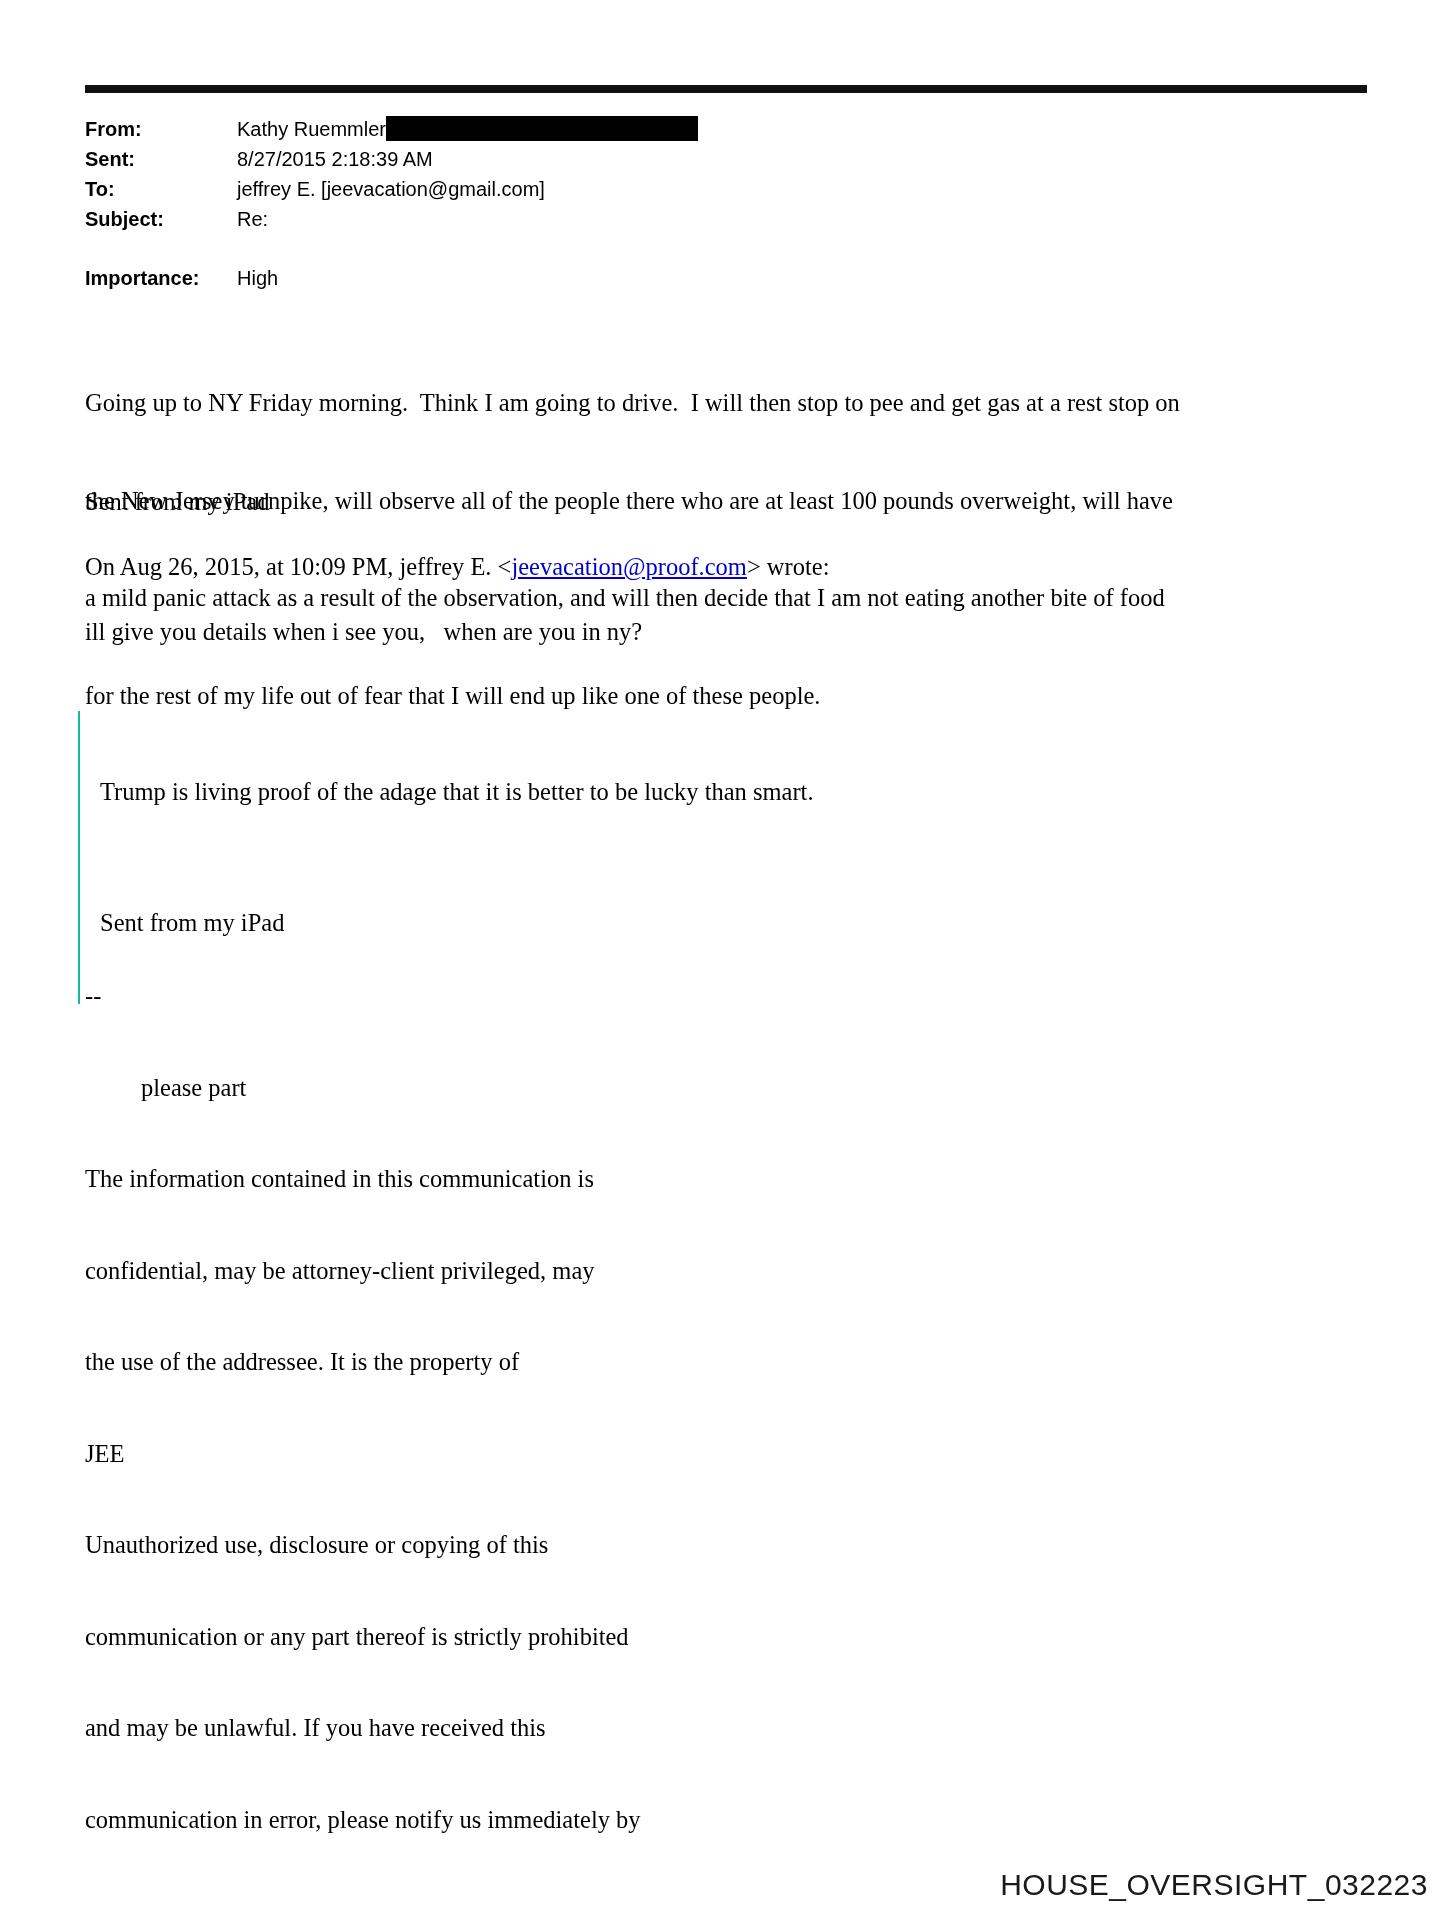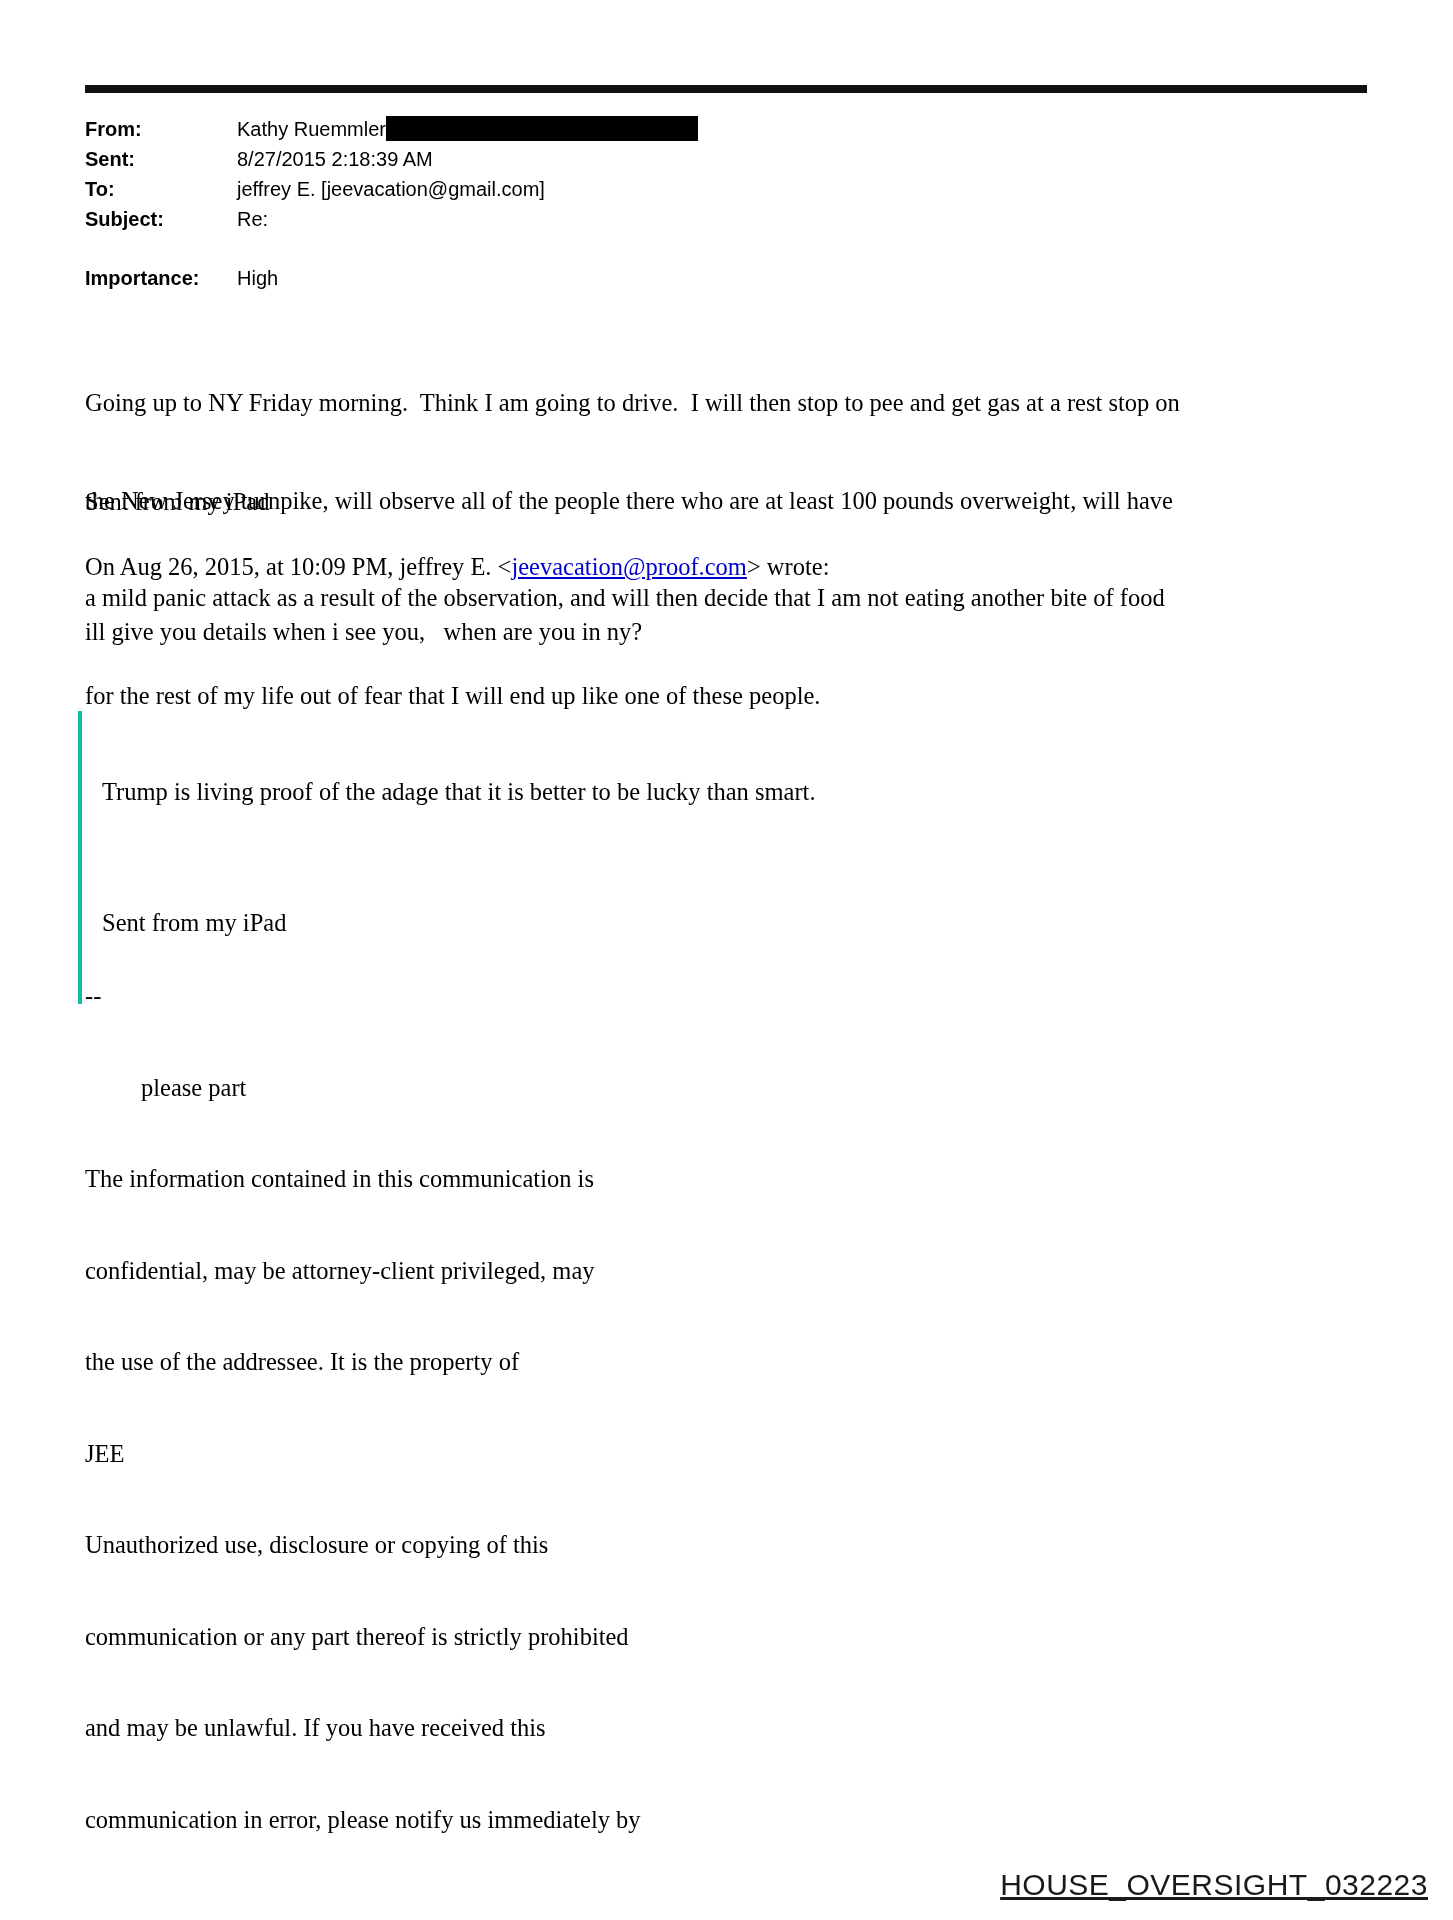--- a/index.html
+++ b/index.html
@@ -77,21 +77,21 @@
   a.mail-link, .mail-link {
     color: #0000cc;
     text-decoration: underline;
     cursor: pointer;
   }
 
   
   .quote {
     position: absolute;
     left: 78px; top: 711px;
-    border-left: 4px solid #14b8a6;
+    border-left: 2px solid #14b8a6;
     padding-left: 20px;
     font-size: 24.5px;
     line-height: 32.5px;
     white-space: pre;
     min-height: 100px;
   }
   .quote-line2 { margin-top: 33px; }
 
   
   .sig {
@@ -104,21 +104,20 @@
   .sig-note { padding-left: 56px; }
 
   
   .footer {
     position: absolute;
     right: 25px; top: 1868px;
     font-family: "Liberation Sans", sans-serif;
     font-size: 30px;
     color: #1a1a1a;
     letter-spacing: 0.5px;
-    text-decoration: underline;
   }
 </style>
 </head>
 <body>
 
 <div class="page">
 
   <div class="top-rule"></div>
 
   <div class="hdr">

